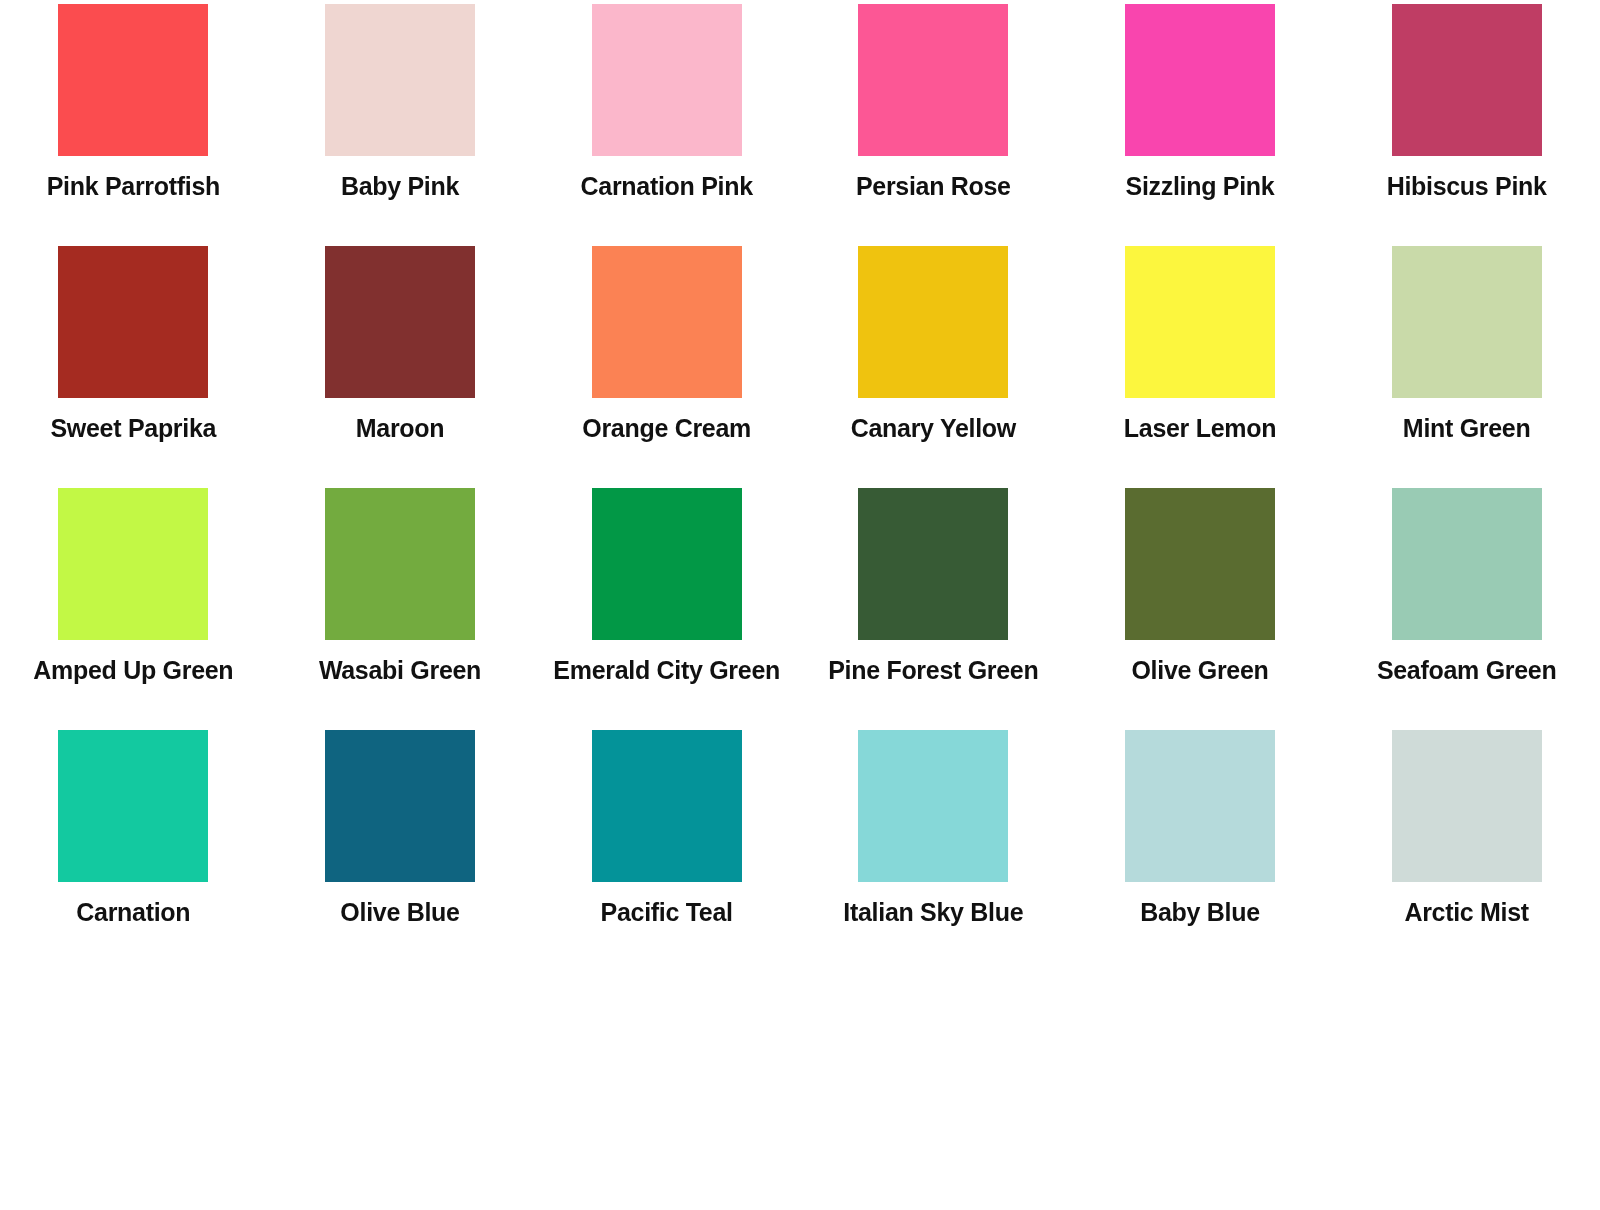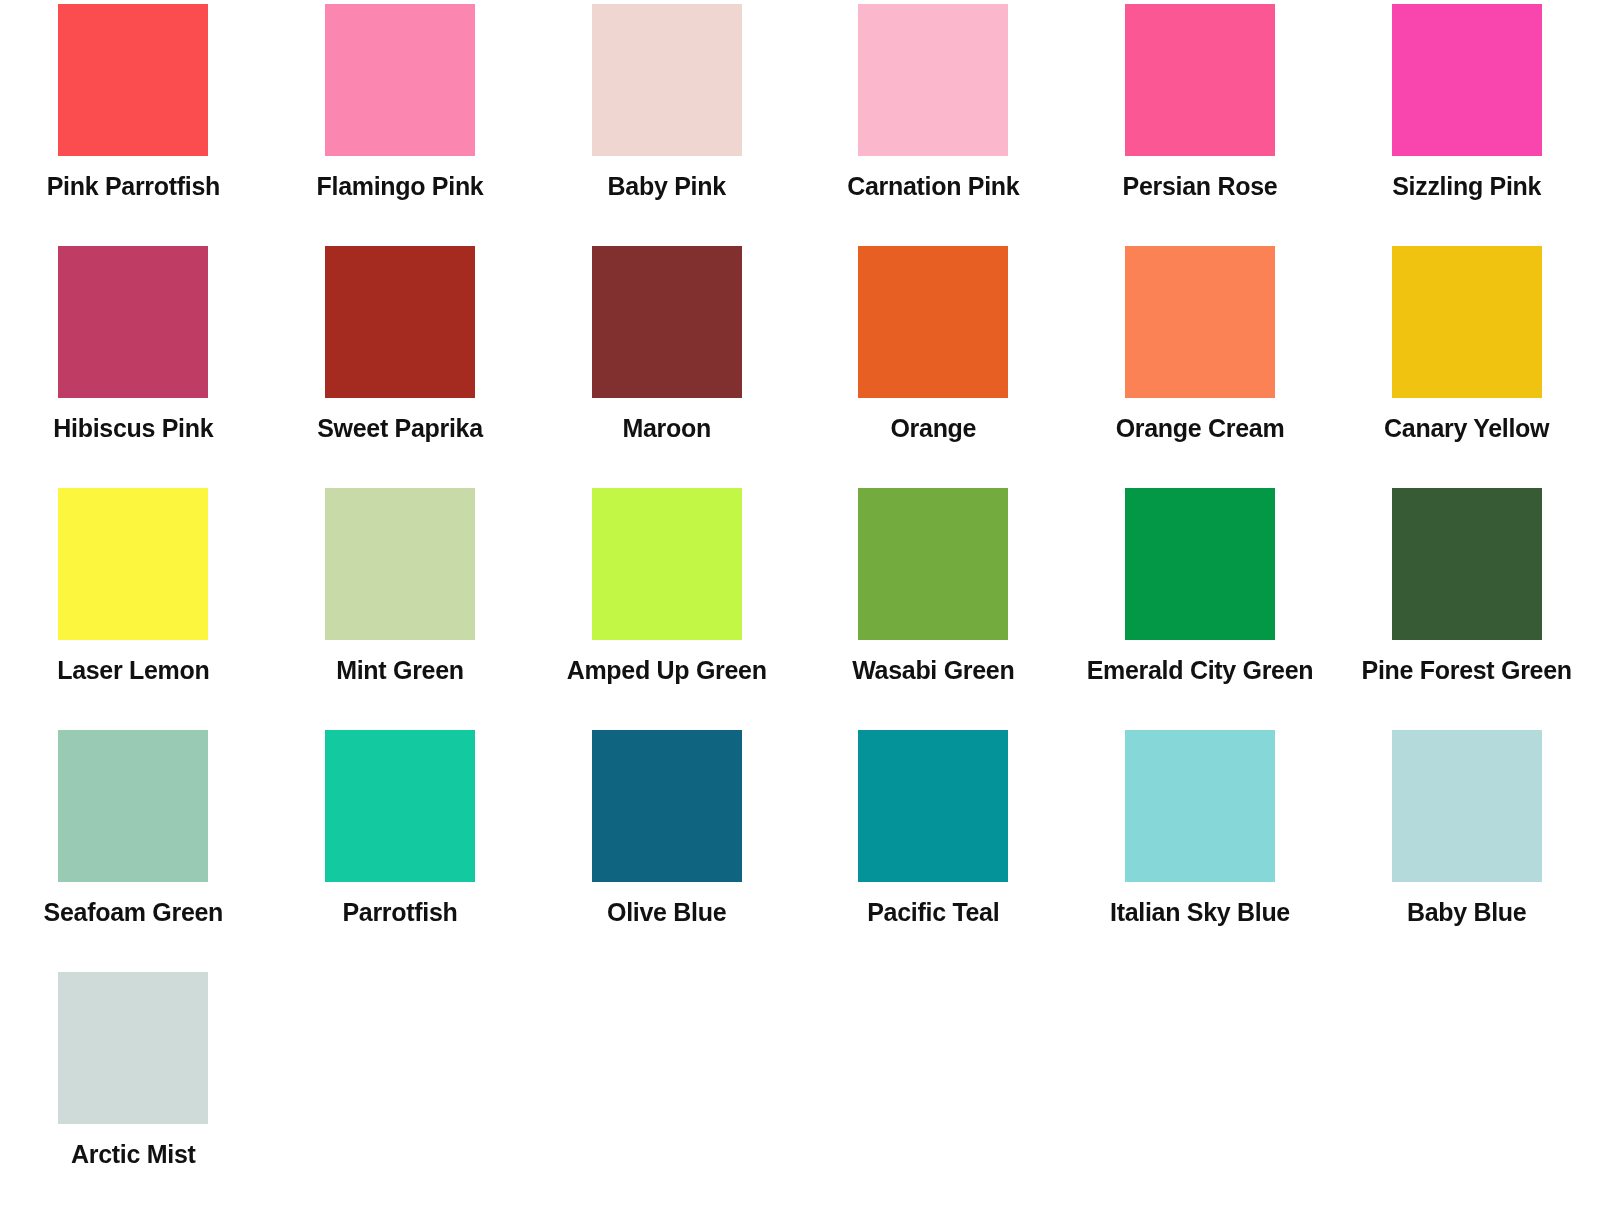--- a/index.html
+++ b/index.html
@@ -57,24 +57,20 @@
 </style>
 </head>
 <body style="background: rgb(255, 255, 255);">
 
 <div id="palette-grid">
     <div class="swatch-cell">
       <div class="swatch-chip" style="background-color: rgb(251, 76, 79);"></div>
       <div class="swatch-label">Pink Parrotfish</div>
     </div>
     <div class="swatch-cell">
-      <div class="swatch-chip" style="background-color: rgb(251, 134, 176);"></div>
-      <div class="swatch-label">Flamingo Pink</div>
-    </div>
-    <div class="swatch-cell">
       <div class="swatch-chip" style="background-color: rgb(239, 214, 209);"></div>
       <div class="swatch-label">Baby Pink</div>
     </div>
     <div class="swatch-cell">
       <div class="swatch-chip" style="background-color: rgb(251, 183, 203);"></div>
       <div class="swatch-label">Carnation Pink</div>
     </div>
     <div class="swatch-cell">
       <div class="swatch-chip" style="background-color: rgb(252, 87, 149);"></div>
       <div class="swatch-label">Persian Rose</div>
@@ -87,24 +83,20 @@
       <div class="swatch-chip" style="background-color: rgb(191, 61, 100);"></div>
       <div class="swatch-label">Hibiscus Pink</div>
     </div>
     <div class="swatch-cell">
       <div class="swatch-chip" style="background-color: rgb(165, 43, 33);"></div>
       <div class="swatch-label">Sweet Paprika</div>
     </div>
     <div class="swatch-cell">
       <div class="swatch-chip" style="background-color: rgb(129, 48, 47);"></div>
       <div class="swatch-label">Maroon</div>
-    </div>
-    <div class="swatch-cell">
-      <div class="swatch-chip" style="background-color: rgb(231, 95, 34);"></div>
-      <div class="swatch-label">Orange</div>
     </div>
     <div class="swatch-cell">
       <div class="swatch-chip" style="background-color: rgb(251, 130, 84);"></div>
       <div class="swatch-label">Orange Cream</div>
     </div>
     <div class="swatch-cell">
       <div class="swatch-chip" style="background-color: rgb(239, 195, 15);"></div>
       <div class="swatch-label">Canary Yellow</div>
     </div>
     <div class="swatch-cell">
@@ -125,26 +117,30 @@
     </div>
     <div class="swatch-cell">
       <div class="swatch-chip" style="background-color: rgb(2, 152, 70);"></div>
       <div class="swatch-label">Emerald City Green</div>
     </div>
     <div class="swatch-cell">
       <div class="swatch-chip" style="background-color: rgb(55, 91, 53);"></div>
       <div class="swatch-label">Pine Forest Green</div>
     </div>
     <div class="swatch-cell">
+      <div class="swatch-chip" style="background-color: rgb(90, 108, 48);"></div>
+      <div class="swatch-label">Olive Green</div>
+    </div>
+    <div class="swatch-cell">
       <div class="swatch-chip" style="background-color: rgb(153, 203, 180);"></div>
       <div class="swatch-label">Seafoam Green</div>
     </div>
     <div class="swatch-cell">
       <div class="swatch-chip" style="background-color: rgb(19, 201, 160);"></div>
-      <div class="swatch-label">Parrotfish</div>
+      <div class="swatch-label">Carnation</div>
     </div>
     <div class="swatch-cell">
       <div class="swatch-chip" style="background-color: rgb(15, 100, 128);"></div>
       <div class="swatch-label">Olive Blue</div>
     </div>
     <div class="swatch-cell">
       <div class="swatch-chip" style="background-color: rgb(4, 147, 153);"></div>
       <div class="swatch-label">Pacific Teal</div>
     </div>
     <div class="swatch-cell">

